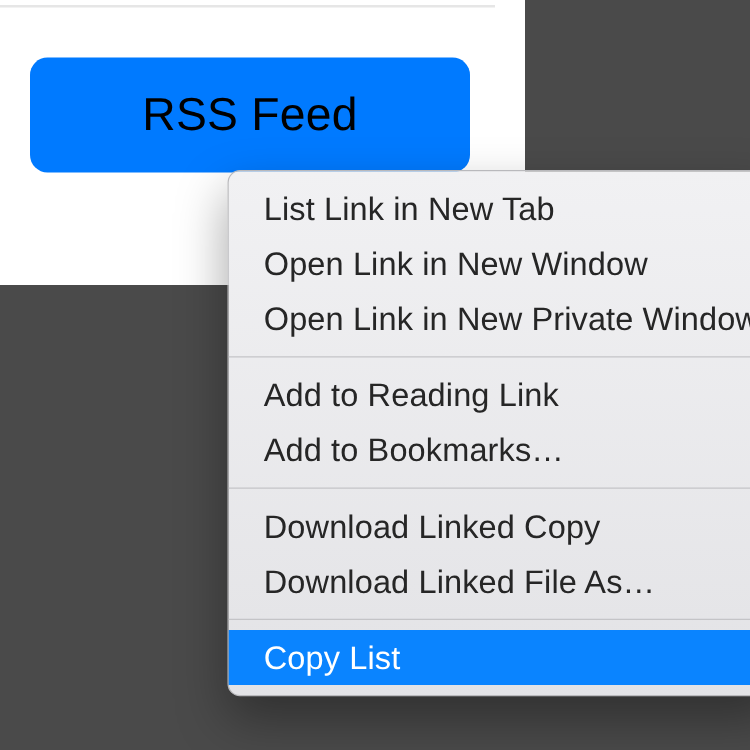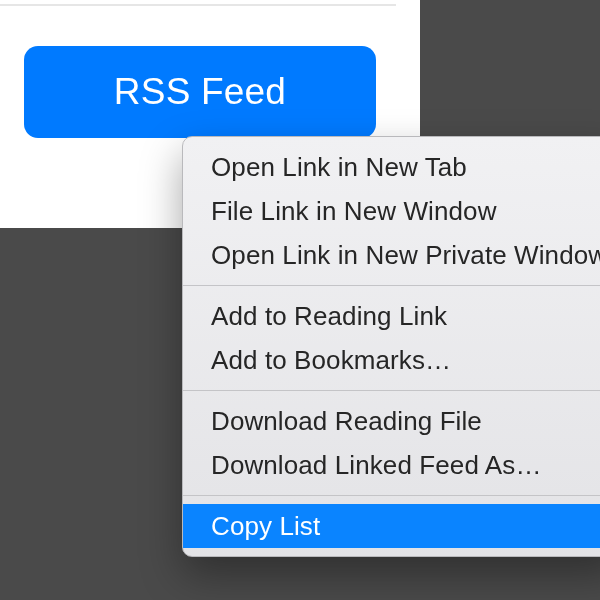--- a/index.html
+++ b/index.html
@@ -27,21 +27,21 @@
     background: #e6e6e6;
   }
   .rss-button {
     position: absolute;
     top: 46px;
     left: 24px;
     width: 352px;
     height: 92px;
     background: #007aff;
     border-radius: 14px;
-    color: #ffffff;
+    color: #000000;
     font-size: 37px;
     font-weight: 400;
     display: flex;
     align-items: center;
     justify-content: center;
     letter-spacing: 0.2px;
     cursor: pointer;
   }
   .context-menu {
     position: absolute;
@@ -81,45 +81,45 @@
 
 <div class="page-slice">
   <div class="hr-line"></div>
   <div class="rss-button">
     <span>RSS Feed</span>
   </div>
 </div>
 
 <div class="context-menu">
   <div class="menu-item">
-    <span>Open Link in New Tab</span>
+    <span>List Link in New Tab</span>
   </div>
   <div class="menu-item">
-    <span>File Link in New Window</span>
+    <span>Open Link in New Window</span>
   </div>
   <div class="menu-item">
     <span>Open Link in New Private Window</span>
   </div>
 
   <div class="menu-sep"></div>
 
   <div class="menu-item">
     <span>Add to Reading Link</span>
   </div>
   <div class="menu-item">
     <span>Add to Bookmarks…</span>
   </div>
 
   <div class="menu-sep"></div>
 
   <div class="menu-item">
-    <span>Download Reading File</span>
+    <span>Download Linked Copy</span>
   </div>
   <div class="menu-item">
-    <span>Download Linked Feed As…</span>
+    <span>Download Linked File As…</span>
   </div>
 
   <div class="menu-sep"></div>
 
   <div class="menu-item highlight">
     <span>Copy List</span>
   </div>
 </div>
 
 </body></html>

